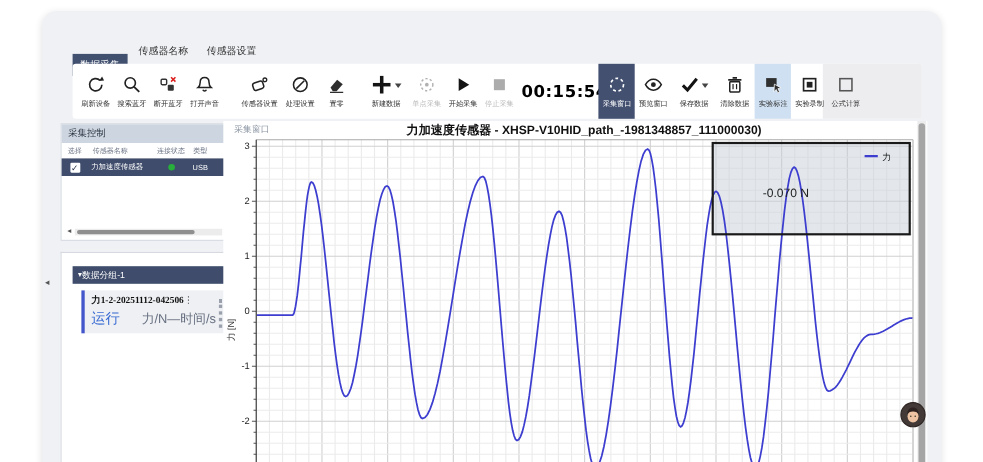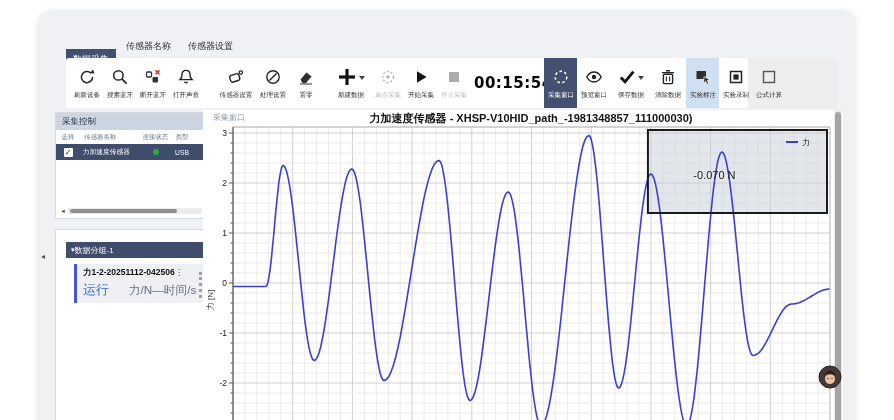--- a/index.html
+++ b/index.html
@@ -48,21 +48,21 @@
   .hscroll{position:absolute;left:4px;right:4px;bottom:3px;height:8px;display:flex;align-items:center;}
   .harrow{font-size:6px;color:#555;line-height:8px;cursor:pointer;}
   .htrack{flex:1;height:6px;background:#ececec;margin:0 2px;position:relative;cursor:pointer;}
   .hthumb{position:absolute;left:2px;top:1px;width:80%;height:4px;background:#8f8f8f;border-radius:2px;}
   .dl-body{padding-top:12px;}
   .group-bar{margin:0 10px;height:16px;background:#3f4c6b;color:#fff;font-size:8px;
              display:flex;align-items:center;gap:0;padding:0 5px;cursor:pointer;}
   .group-arrow{font-size:7px;}
   .dl-item{margin:6px 10px 0 18px;background:#eef0f3;border-left:3px solid #4456cc;
            padding:3px 4px 4px 6px;cursor:pointer;}
-  .dl-row1{display:flex;font-size:8.5px;font-weight:bold;color:#111;}
+  .dl-row1{display:flex;font-size:8.5px;font-weight:bold;color:#111;font-family:Liberation Serif, serif;}
   .dl-menu{color:#444;font-weight:normal;}
   .dl-row2{display:flex;justify-content:space-between;font-size:13px;margin-top:2px;}
   .dl-status{color:#3b6cd4;}
   .dl-axes{color:#687082;transform:scale(.9);}
   .splitter{position:absolute;left:161px;top:262px;height:26px;border-left:3px dotted #9aa0ac;cursor:col-resize;}
   
   .chart-panel{position:absolute;left:165px;top:100px;width:640px;height:380px;background:#fff;}
   .chart-panel-label{position:absolute;left:10px;top:2px;font-size:8px;color:#8a94a2;}
   #chart-svg{position:absolute;left:0;top:0;}
   .vscroll{position:absolute;right:1px;top:0;width:8px;height:380px;background:#ececec;cursor:pointer;}

